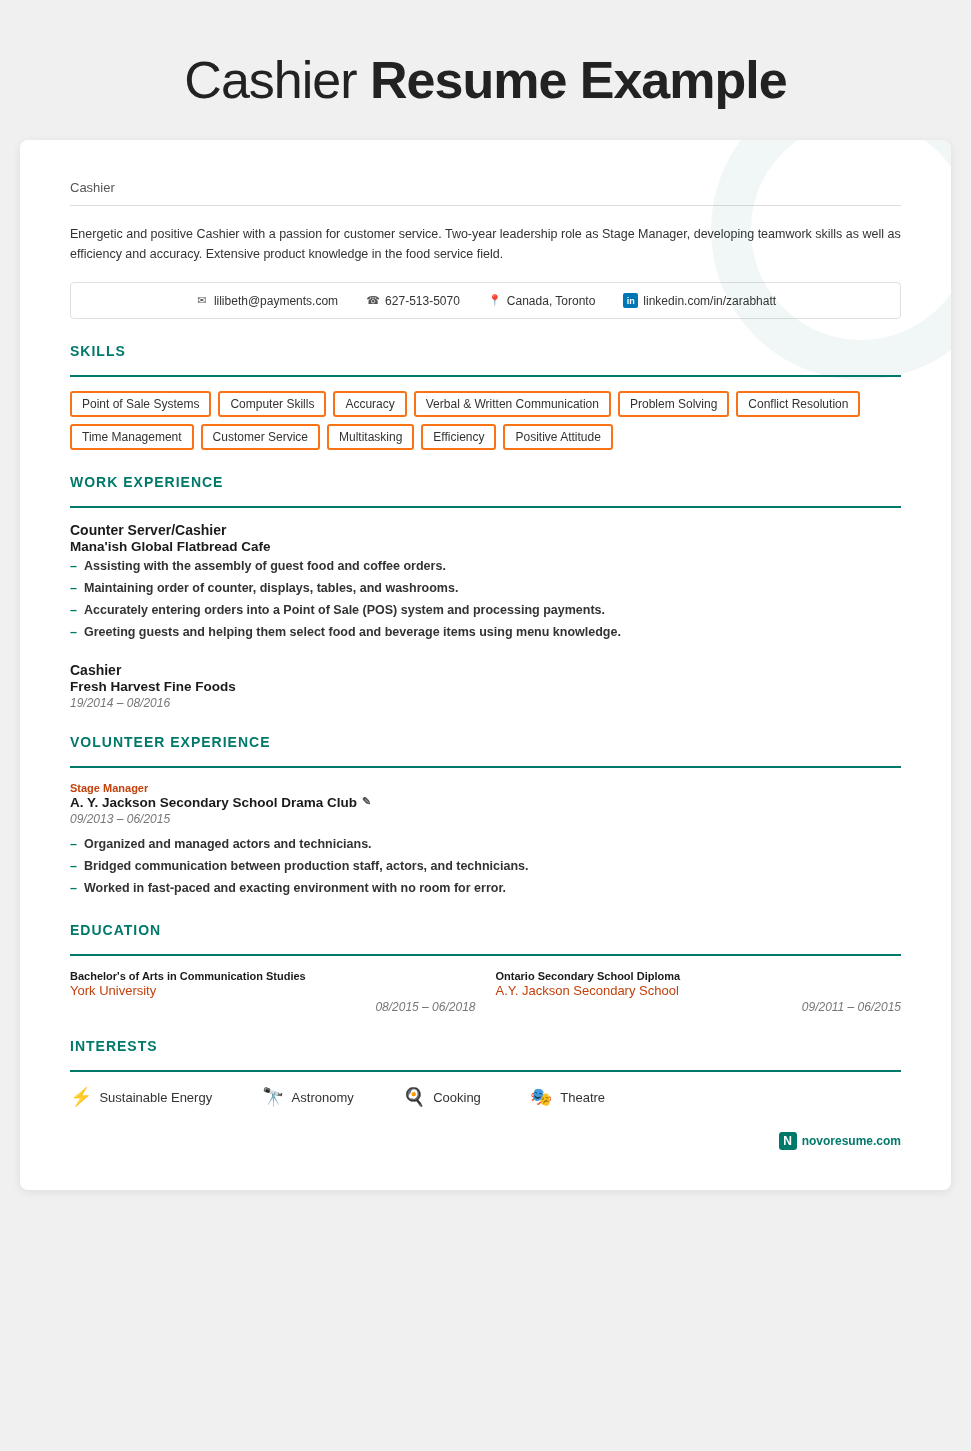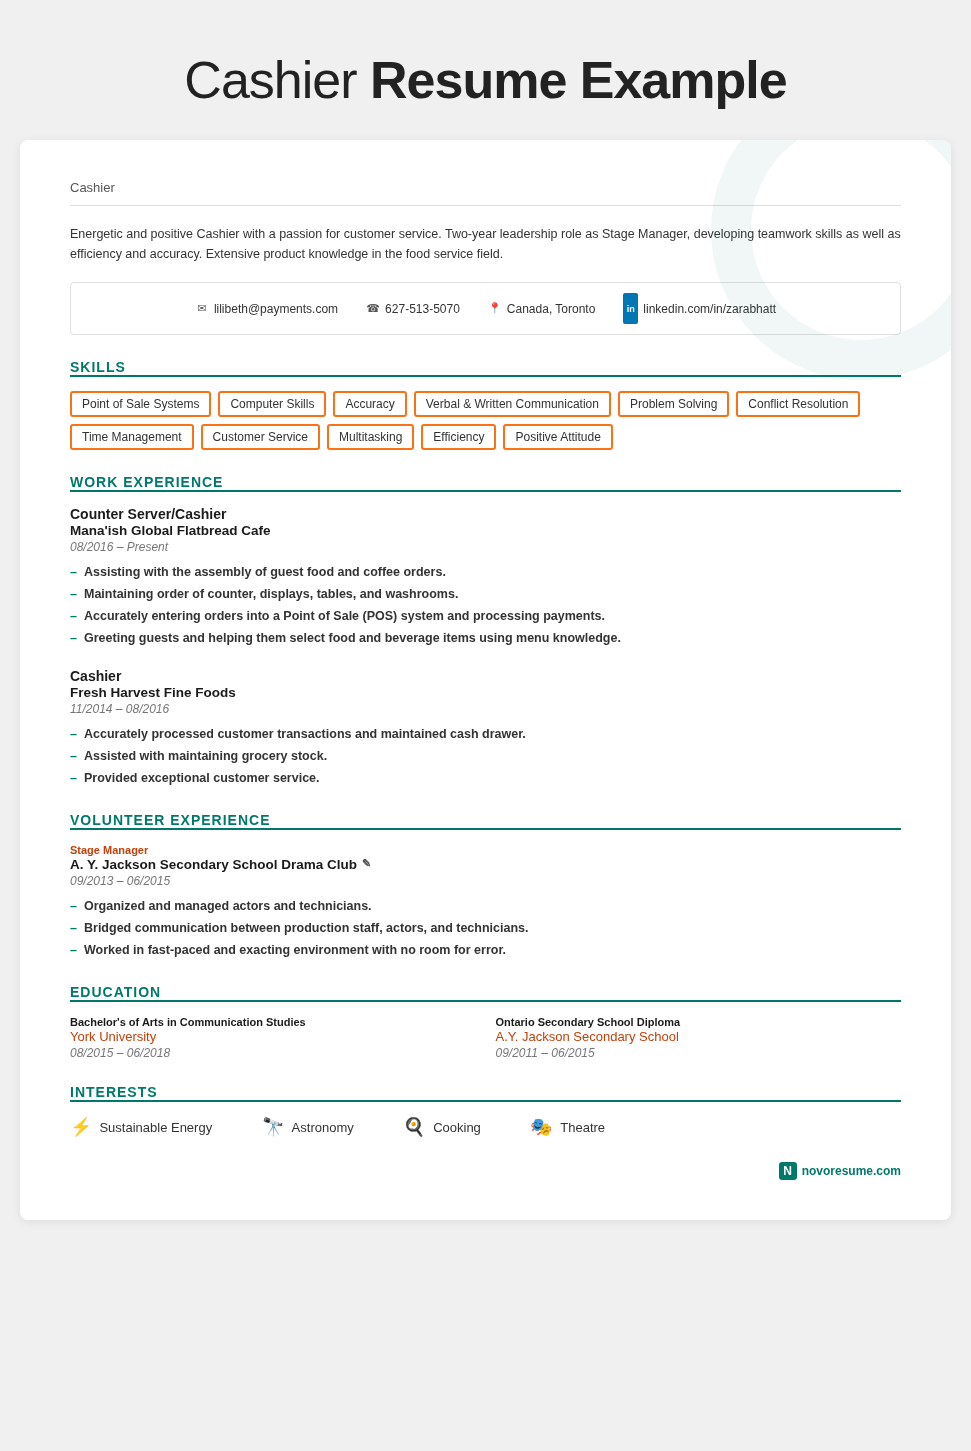--- a/index.html
+++ b/index.html
@@ -91,21 +91,21 @@
     .section {
       margin-bottom: 24px;
     }
     .section-title {
       font-size: 14px;
       font-weight: 700;
       color: #00796b;
       text-transform: uppercase;
       letter-spacing: 1px;
       border-bottom: 2px solid #00796b;
-      padding-bottom: 0;
+      padding-bottom: 16px;
       margin-bottom: 14px;
     }
 
     
     .skills-container {
       display: flex;
       flex-wrap: wrap;
       gap: 7px;
     }
     .skill-tag {
@@ -175,20 +175,21 @@
     }
     .edu-school {
       font-size: 13px;
       color: #c2410c;
       margin-bottom: 2px;
     }
     .edu-dates {
       font-size: 12px;
       color: #777;
       font-style: italic;
+      text-align: right;
     }
 
     
     .interests-row {
       display: flex;
       gap: 50px;
       align-items: center;
     }
     .interest-item {
       display: flex;
@@ -229,21 +230,21 @@
     .divider-line {
       border: none;
       border-top: 1px solid #ddd;
       margin: 10px 0 18px 0;
     }
 
     .linkedin-icon {
       display: inline-flex;
       align-items: center;
       justify-content: center;
-      width: 15px; height: 31px;
+      width: 15px; height: 15px;
       background: #0077b5;
       color: #fff;
       border-radius: 2px;
       font-size: 9px;
       font-weight: 900;
     }
 
     .volunteer-title {
       font-size: 11px;
       font-weight: 700;
@@ -314,37 +315,31 @@
         <span class="skill-tag">Positive Attitude</span>
       </div>
   </div>
 
   <div class="section">
     <div class="section-title">WORK EXPERIENCE</div>
     <div id="jobs-container">
         <div class="job-block">
     <div class="job-title">Counter Server/Cashier</div>
     <div class="job-company">Mana'ish Global Flatbread Cafe</div>
-    <div class="job-dates">08/2016 – Present</div>
     <ul class="job-duties">
       <li>Assisting with the assembly of guest food and coffee orders.</li>
             <li>Maintaining order of counter, displays, tables, and washrooms.</li>
             <li>Accurately entering orders into a Point of Sale (POS) system and processing payments.</li>
             <li>Greeting guests and helping them select food and beverage items using menu knowledge.</li>
     </ul>
   </div>
         <div class="job-block">
     <div class="job-title">Cashier</div>
     <div class="job-company">Fresh Harvest Fine Foods</div>
-    <div class="job-dates">11/2014 – 08/2016</div>
-    <ul class="job-duties">
-      <li>Accurately processed customer transactions and maintained cash drawer.</li>
-            <li>Assisted with maintaining grocery stock.</li>
-            <li>Provided exceptional customer service.</li>
-    </ul>
+    <div class="job-dates">19/2014 – 08/2016</div>
   </div>
       </div>
   </div>
 
   <div class="section">
     <div class="section-title">VOLUNTEER EXPERIENCE</div>
     <div id="volunteer-container">
         <div class="job-block">
     <div class="volunteer-title">Stage Manager</div>
     <div class="volunteer-org">

